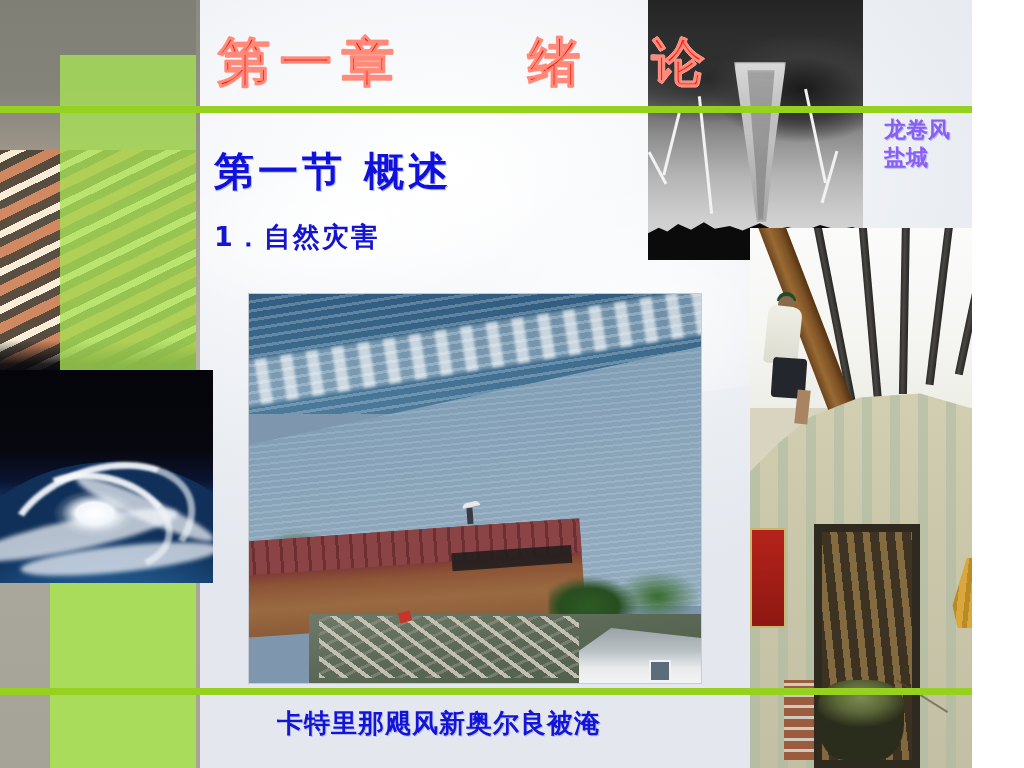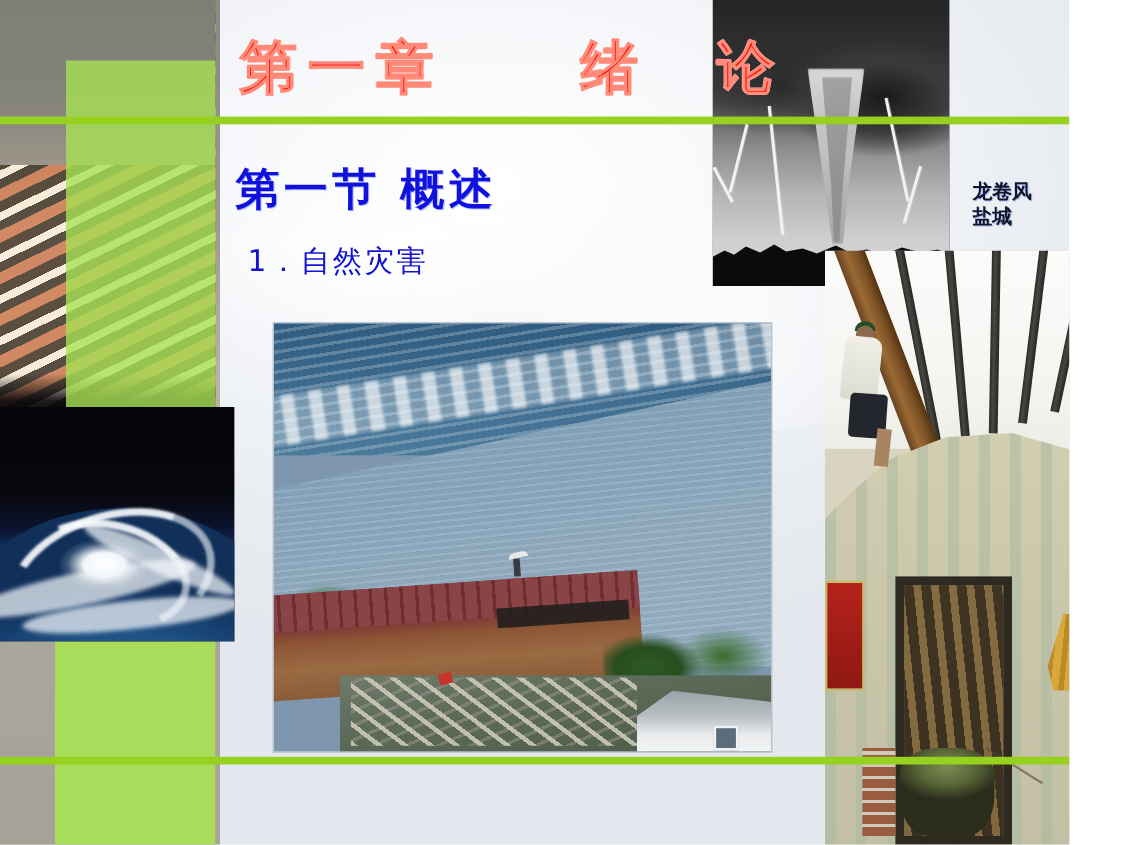--- a/index.html
+++ b/index.html
@@ -121,39 +121,38 @@
     font-size: 40px;
     font-weight: bold;
     letter-spacing: 4px;
     color: #1111dd;
     text-shadow: 1px 1px 0 rgba(120,140,255,0.55);
     white-space: nowrap;
     text-align: center;
   }
   .bullet-1 {
     position: absolute;
-    left: 225px; top: 219px;
+    left: 214px; top: 219px;
     font-size: 27px;
-    font-weight: normal;
+    font-weight: bold;
     letter-spacing: 2px;
     color: #1414cf;
     white-space: nowrap;
   }
 
   
   .side-label {
     position: absolute;
     left: 884px; top: 116px;
-    font-size: 18px;
+    font-size: 22px;
     font-weight: bold;
     line-height: 1.28;
-    color: #0f172a;
+    color: #8b5cf6;
     text-shadow: 1px 1px 0 rgba(120,140,255,0.5);
     white-space: nowrap;
-    margin-top: 47px;
   }
 
   
   .caption {
     position: absolute;
     left: 277px; top: 706px;
     font-size: 26px;
     font-weight: bold;
     letter-spacing: 1px;
     color: #1414d6;
@@ -525,14 +524,15 @@
     </div>
     <div class="hs-pot"></div>
     <div class="hs-corn"></div>
     <div class="hs-brick"></div>
     <div class="hs-crack"></div>
 
   </div>
 
   <div class="rule rule-bottom"></div>
 
+  <div class="caption">卡特里那飓风新奥尔良被淹</div>
 
 </div>
 
 </body></html>

